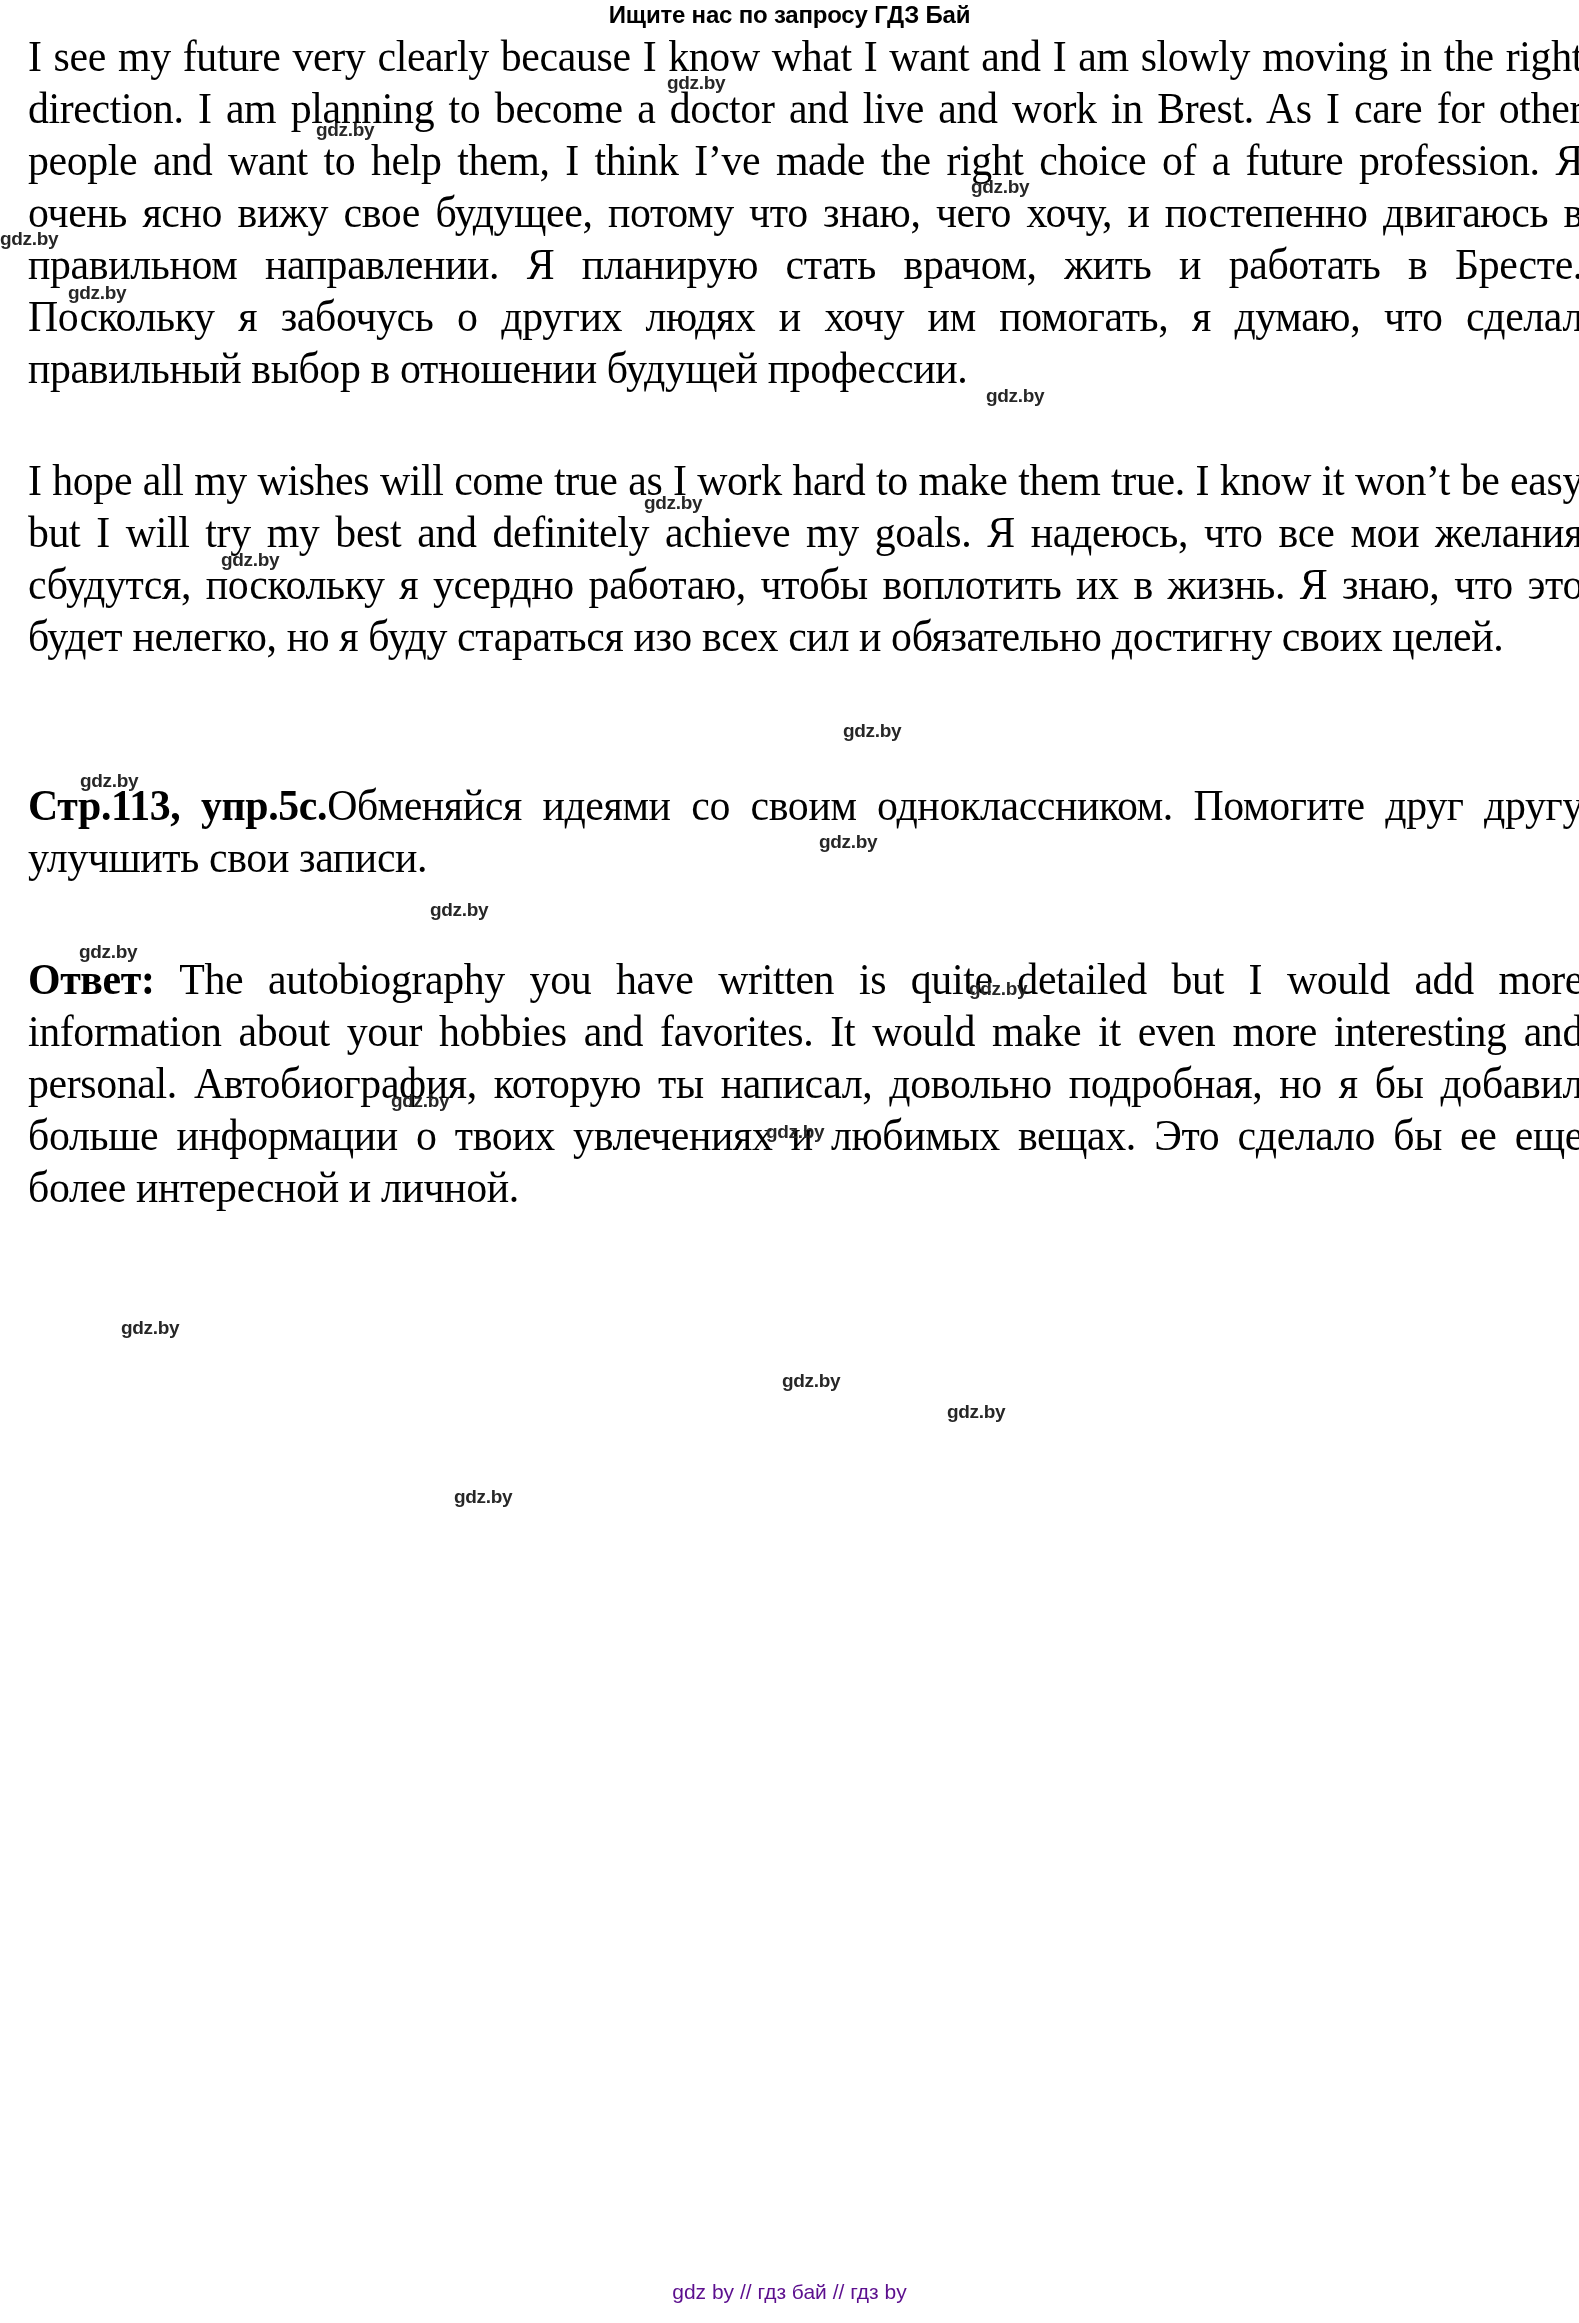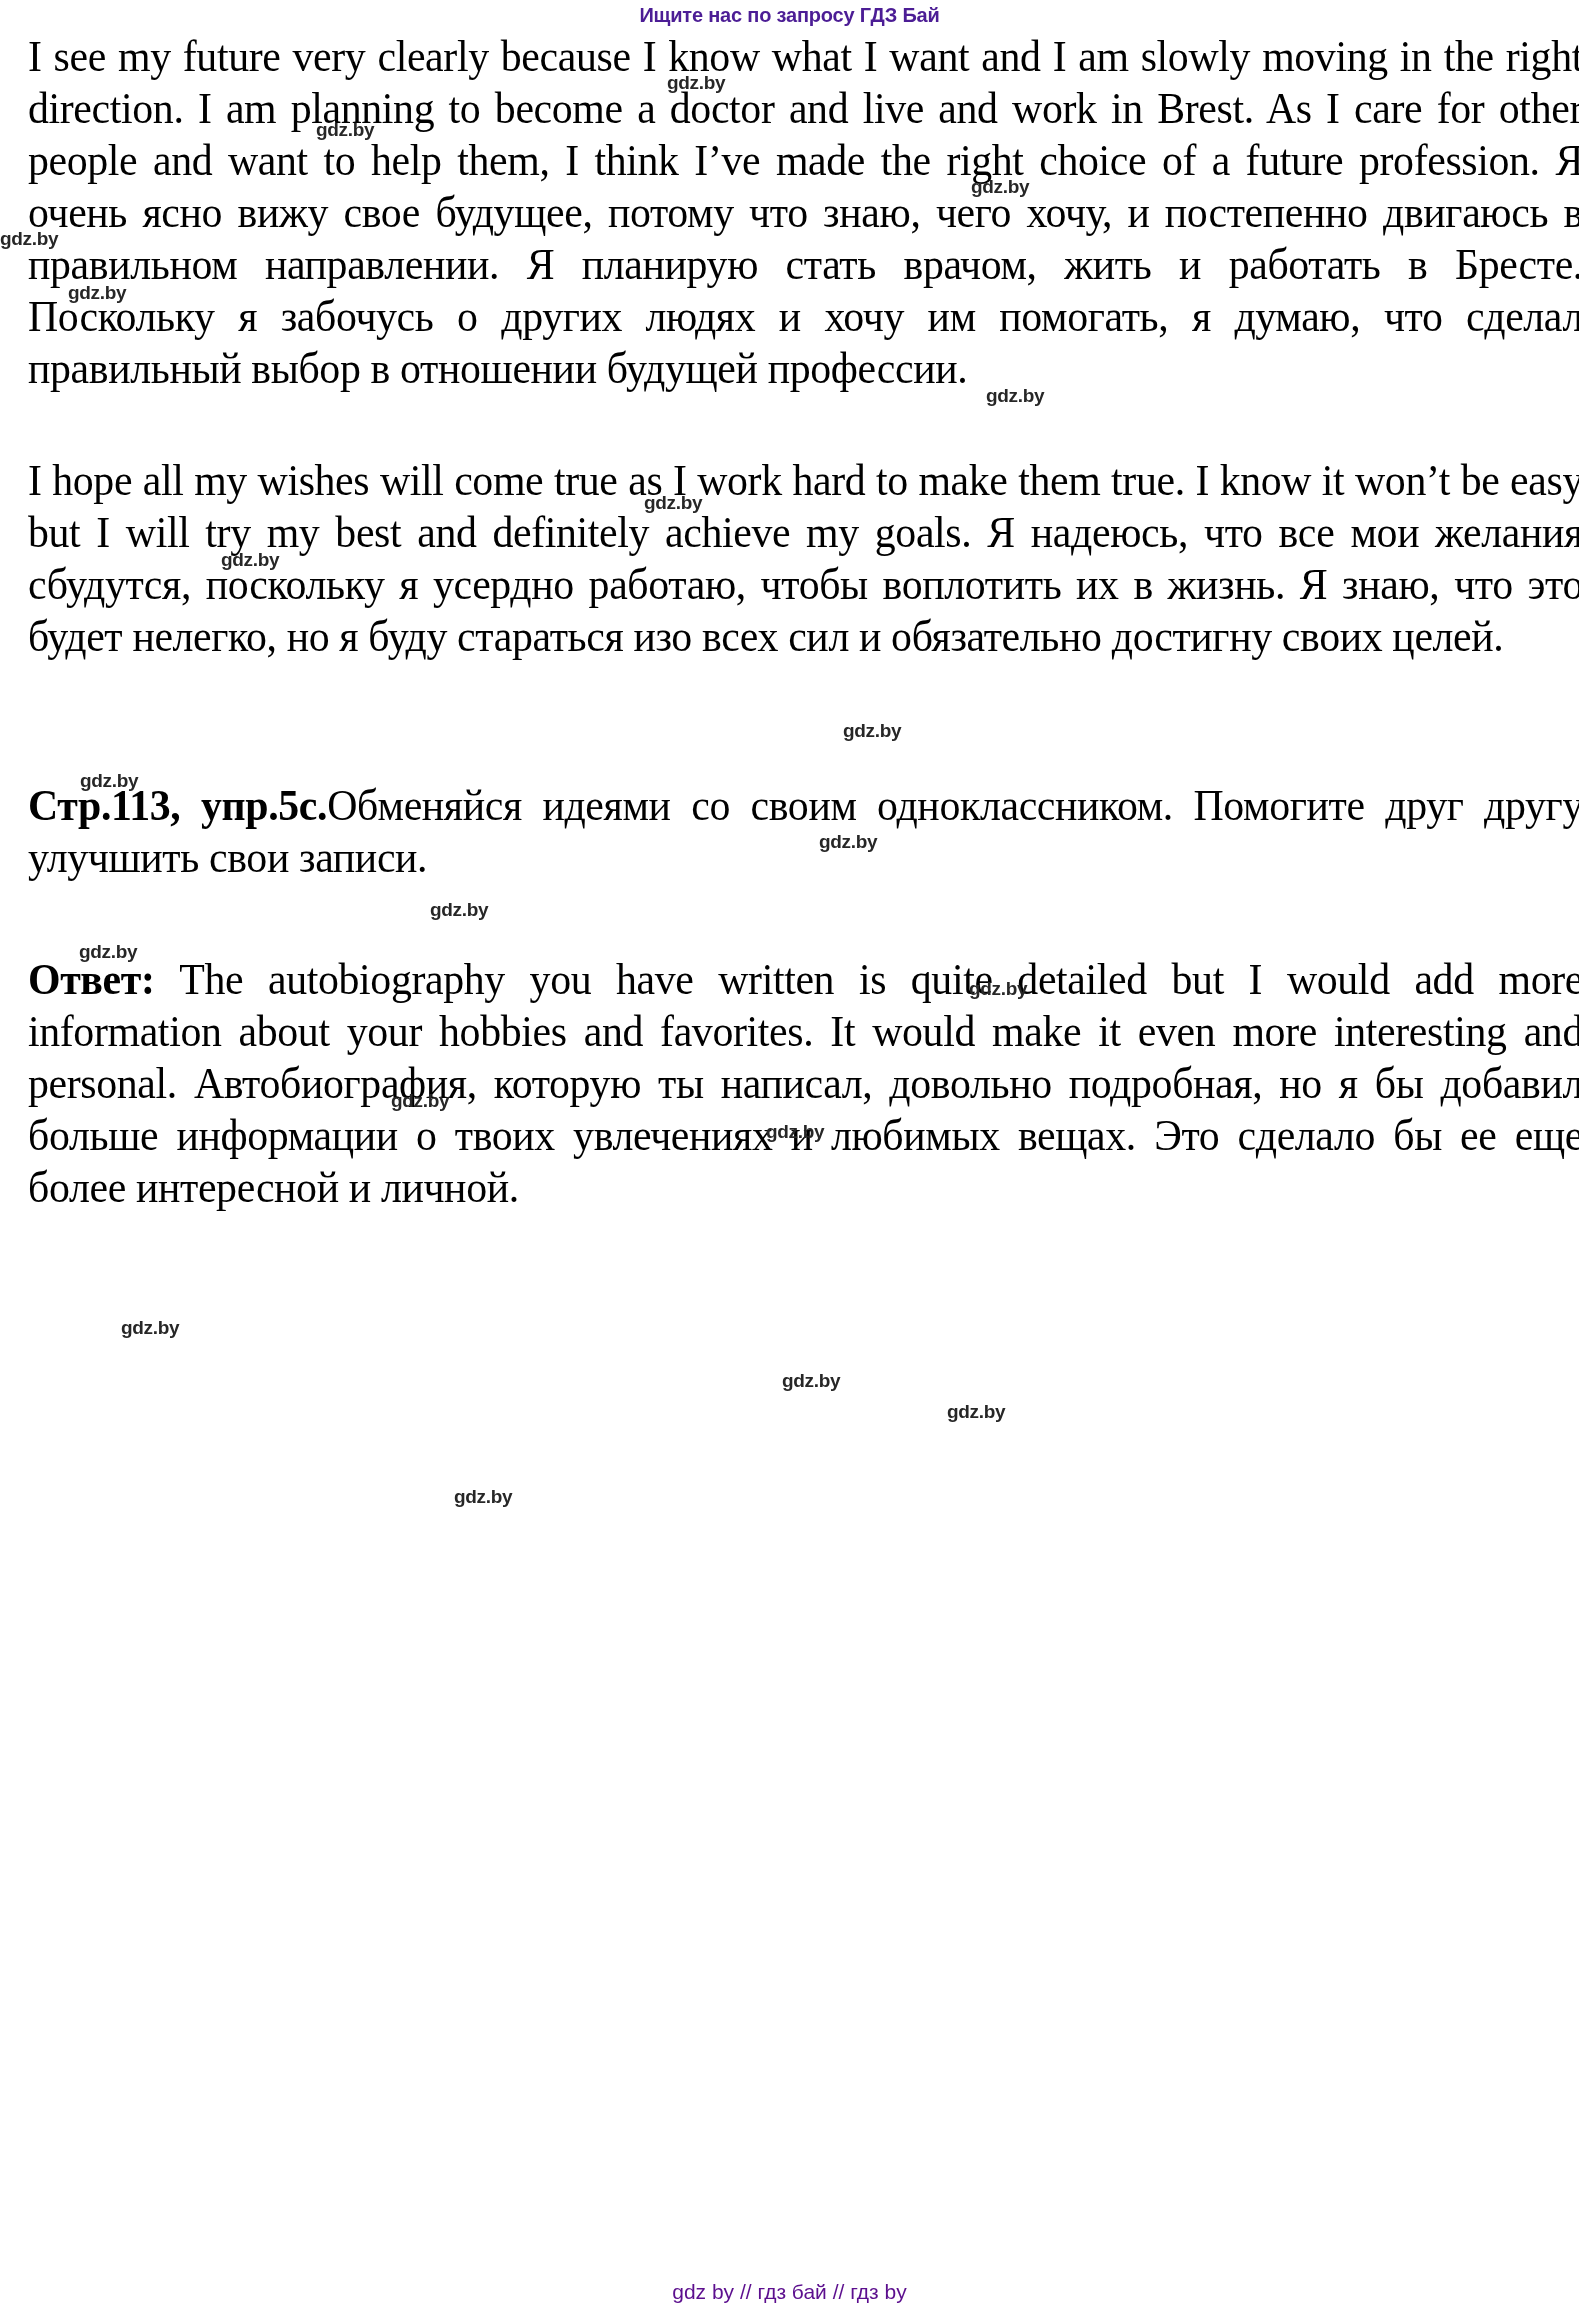--- a/index.html
+++ b/index.html
@@ -19,23 +19,23 @@
 
   
   .promo-banner {
     position: absolute;
     top: 0;
     left: 0;
     width: 1579px;
     text-align: center;
     font-family: "Liberation Sans", sans-serif;
     font-weight: bold;
-    font-size: 20px;
+    font-size: 24px;
     line-height: 30px;
-    color: #4c1d95;
+    color: #000000;
     letter-spacing: -0.2px;
     white-space: nowrap;
   }
 
   
   .page {
     position: absolute;
     top: 30px;
     left: 28px;
     width: 1555px;

